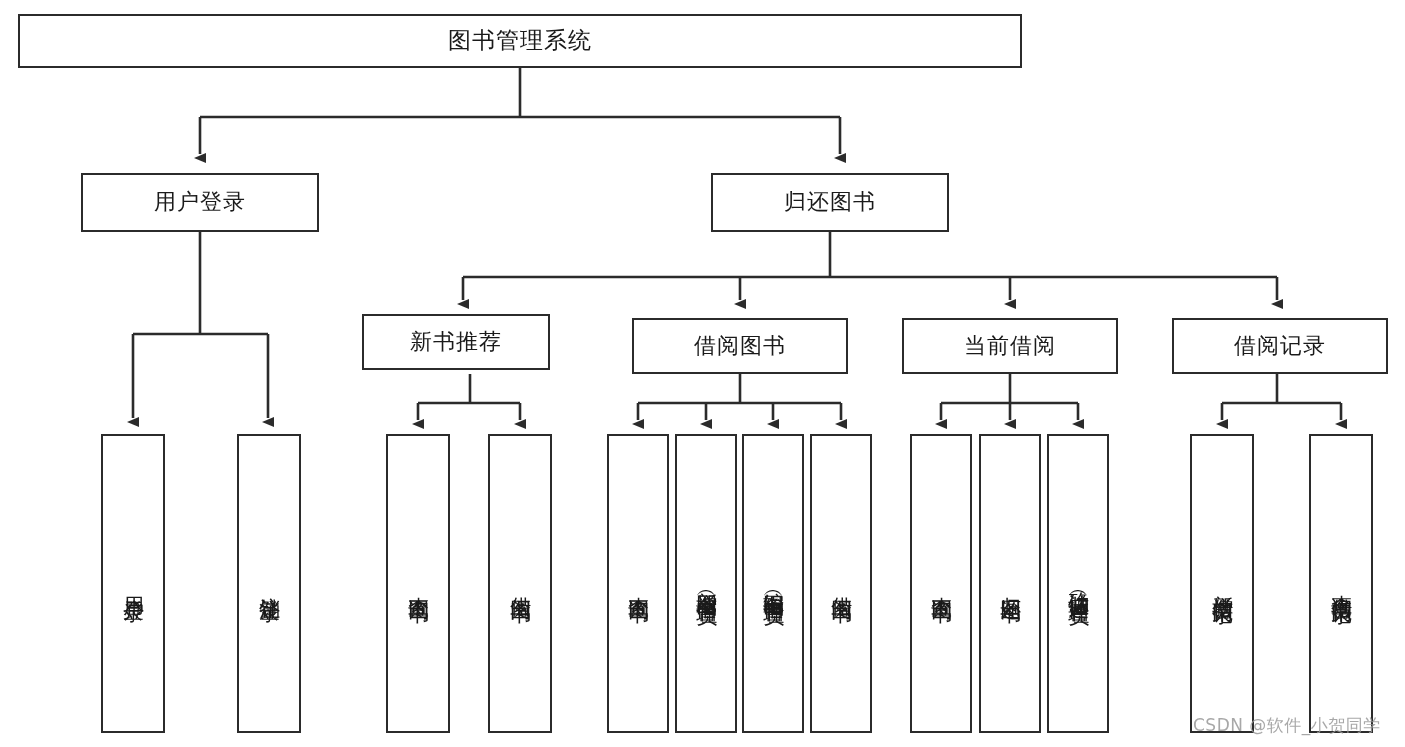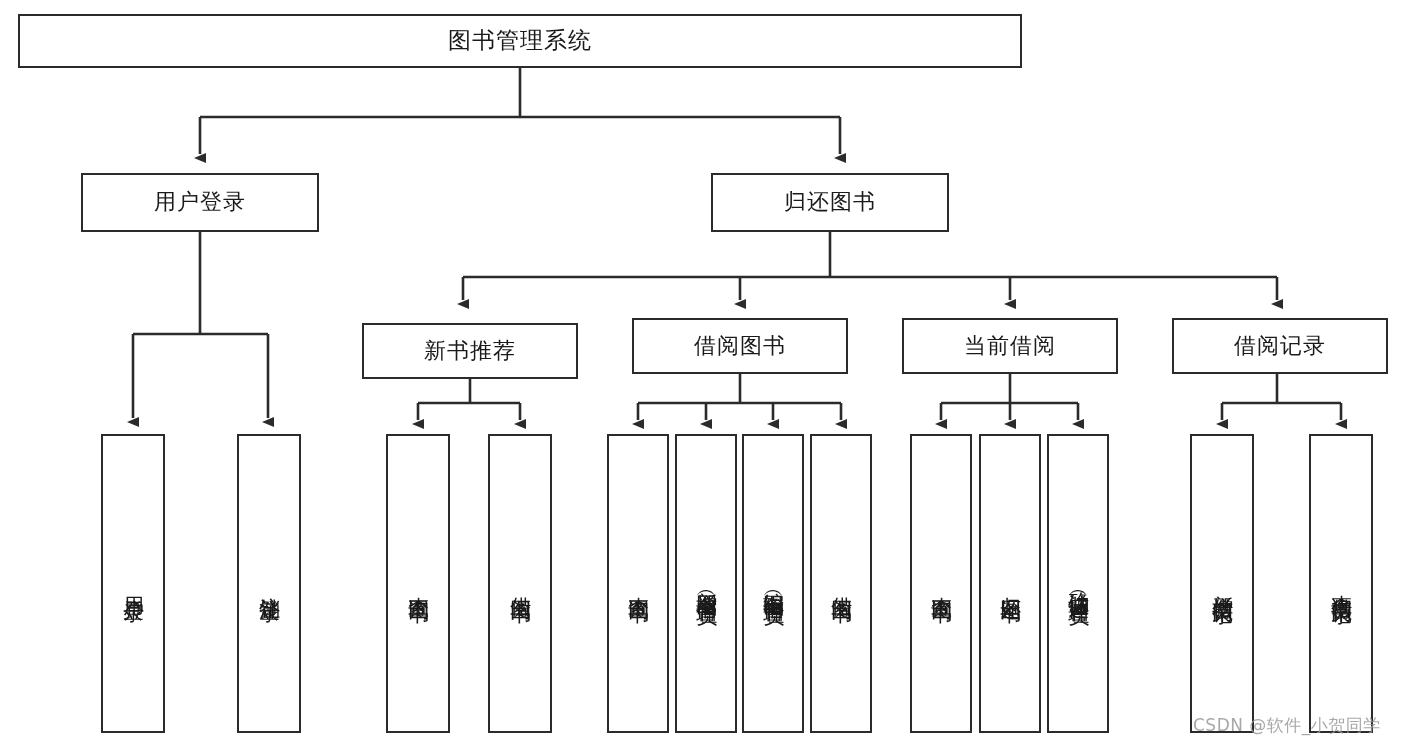--- a/index.html
+++ b/index.html
@@ -128,21 +128,21 @@
   </div>
 
   <div class="node horiz" style="left:81px; top:173px; width:238px; height:59px;">
     <span class="node-label">用户登录</span>
   </div>
 
   <div class="node horiz" style="left:711px; top:173px; width:238px; height:59px;">
     <span class="node-label">归还图书</span>
   </div>
 
-  <div class="node horiz" style="left:362px; top:323px; width:216px; height:56px;">
+  <div class="node horiz" style="left:362px; top:314px; width:188px; height:56px;">
     <span class="node-label">新书推荐</span>
   </div>
 
   <div class="node horiz" style="left:632px; top:318px; width:216px; height:56px;">
     <span class="node-label">借阅图书</span>
   </div>
 
   <div class="node horiz" style="left:1172px; top:318px; width:216px; height:56px;">
     <span class="node-label">借阅记录</span>
   </div>

